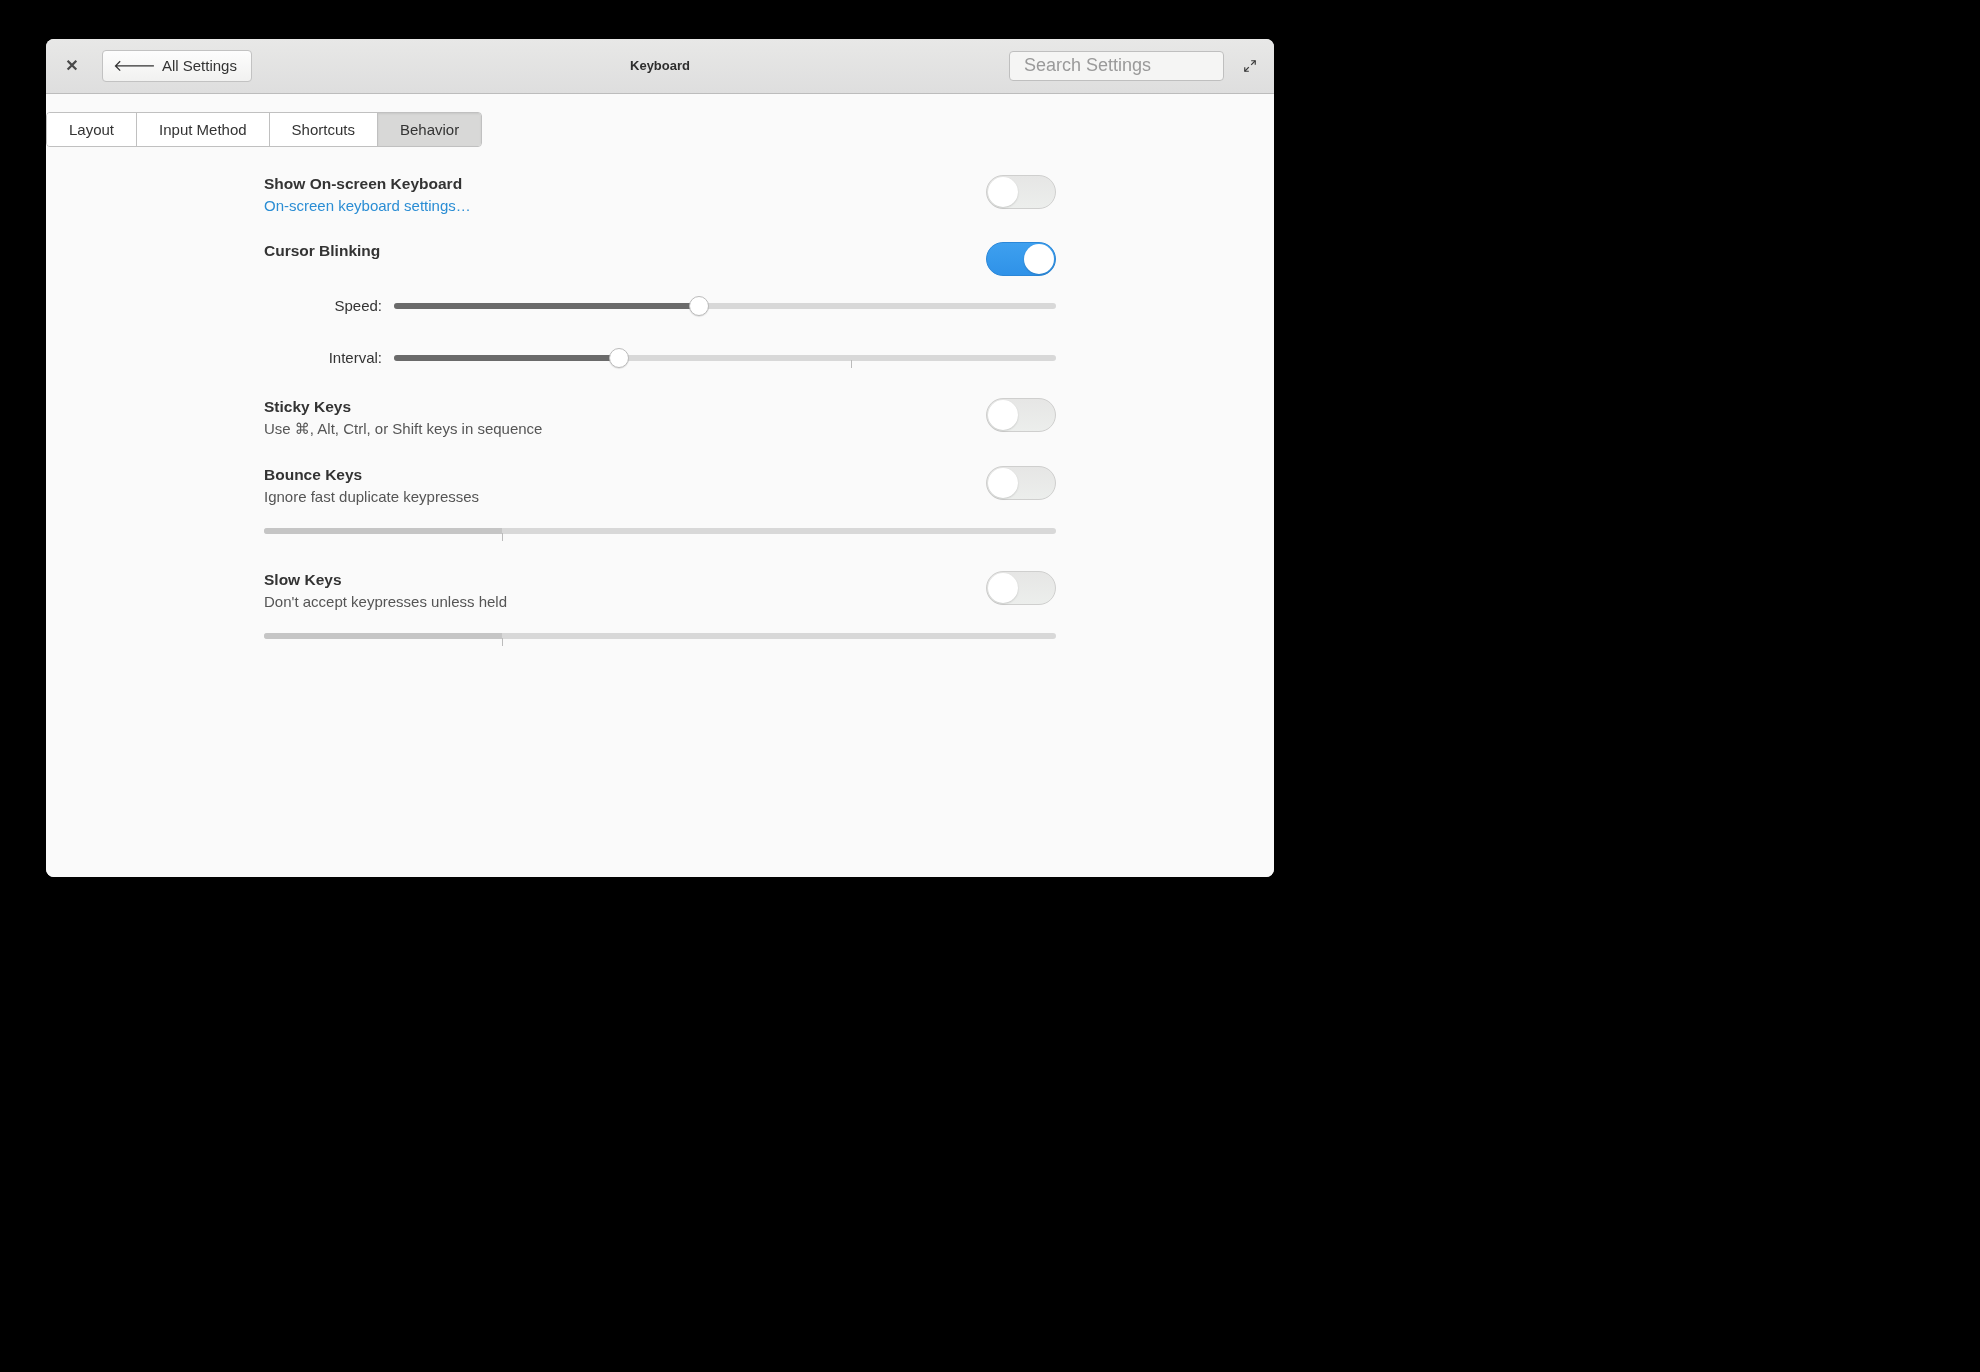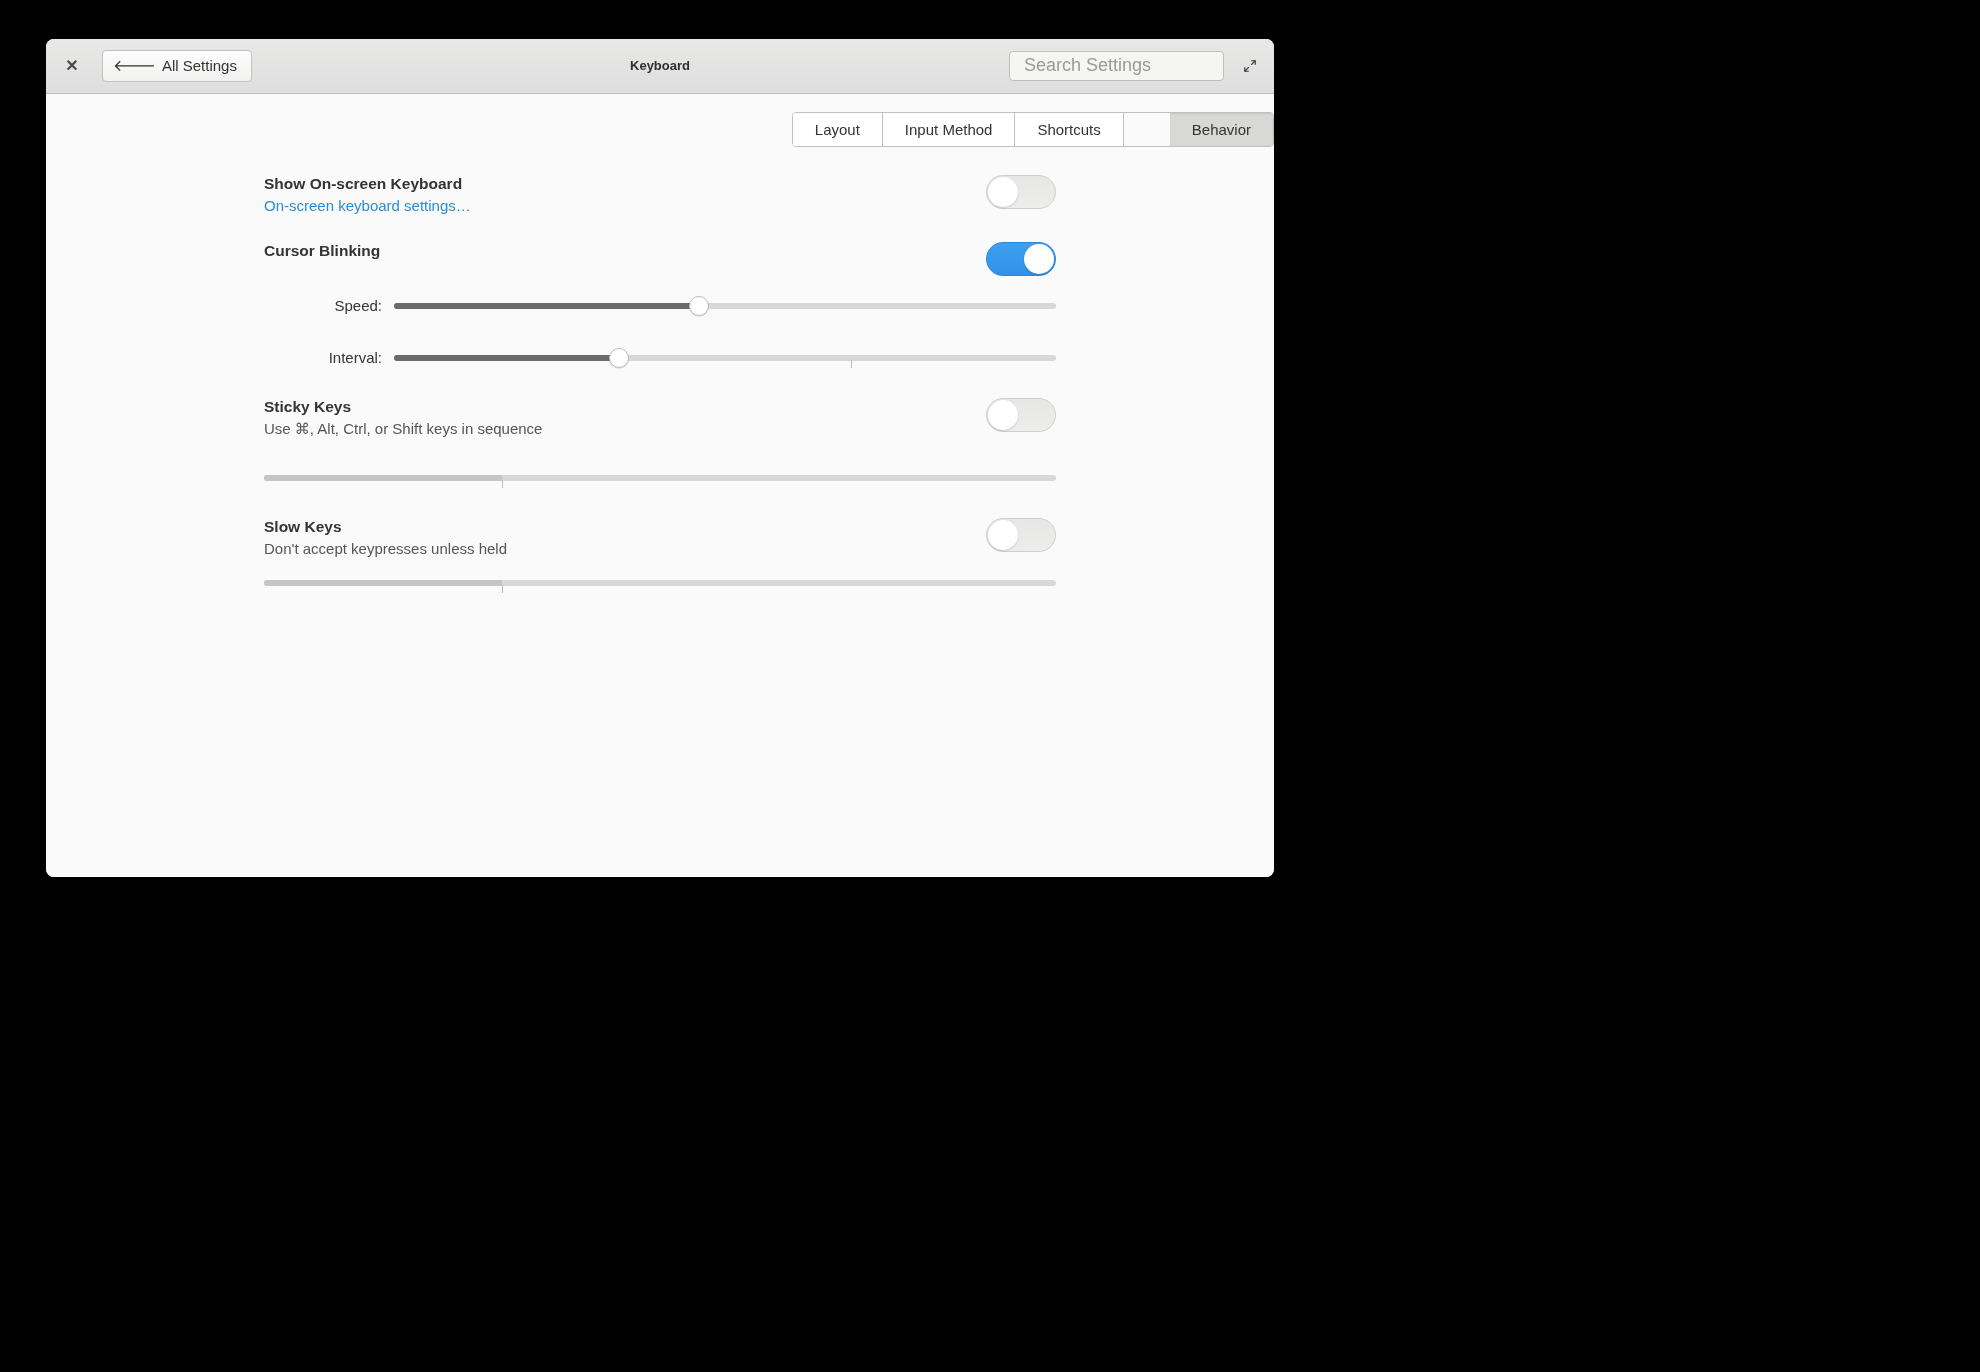--- a/index.html
+++ b/index.html
@@ -106,38 +106,38 @@
       overflow-y: auto;
       background: #fafafa;
       position: relative;
     }
     .content::-webkit-scrollbar { width: 12px; }
     .content::-webkit-scrollbar-track { background: #f0f0f0; }
     .content::-webkit-scrollbar-thumb { background: #b5b5b5; border-radius: 6px; }
 
     .tabs {
       display: flex;
-      justify-content: flex-end;
+      justify-content: flex-start;
       margin: 18px 0 28px 0;
     }
     .tabs-inner {
       display: flex;
       border: 1px solid #c0c0c0;
       border-radius: 4px;
       overflow: hidden;
     }
     .tab {
       padding: 8px 22px;
       font-size: 15px;
       color: #333;
       background: #fff;
       cursor: pointer;
       border-right: 1px solid #c0c0c0;
     }
-    .tab:last-child { border-right: none; margin-left: 46px; }
+    .tab:last-child { border-right: none; }
     .tab.active {
       background: #d8d8d7;
       box-shadow: inset 0 1px 2px rgba(0,0,0,0.08);
     }
 
     .settings-area {
       max-width: 800px;
       margin: 0 auto;
       padding: 0 4px 40px 4px;
     }
@@ -344,20 +344,29 @@
             <div class="section-title">Sticky Keys</div>
             <div class="section-sub">Use ⌘, Alt, Ctrl, or Shift keys in sequence</div>
           </div>
           <div class="toggle off">
               <div class="toggle-knob"></div>
             </div>
         </div>
       </div>
 
       <div class="section">
+        <div class="section-header">
+          <div class="section-titles">
+            <div class="section-title">Bounce Keys</div>
+            <div class="section-sub">Ignore fast duplicate keypresses</div>
+          </div>
+          <div class="toggle off">
+              <div class="toggle-knob"></div>
+            </div>
+        </div>
         <div class="slider-row" style="margin-top:14px">
           <div class="slider-label" style="width:0;padding:0"></div>
           <div class="slider disabled no-thumb">
             <div class="slider-track">
                 <div class="slider-fill" style="width:30%"></div>
               </div>
 
             <div class="slider-tick" style="left:30%"></div>
           </div>
         </div>

